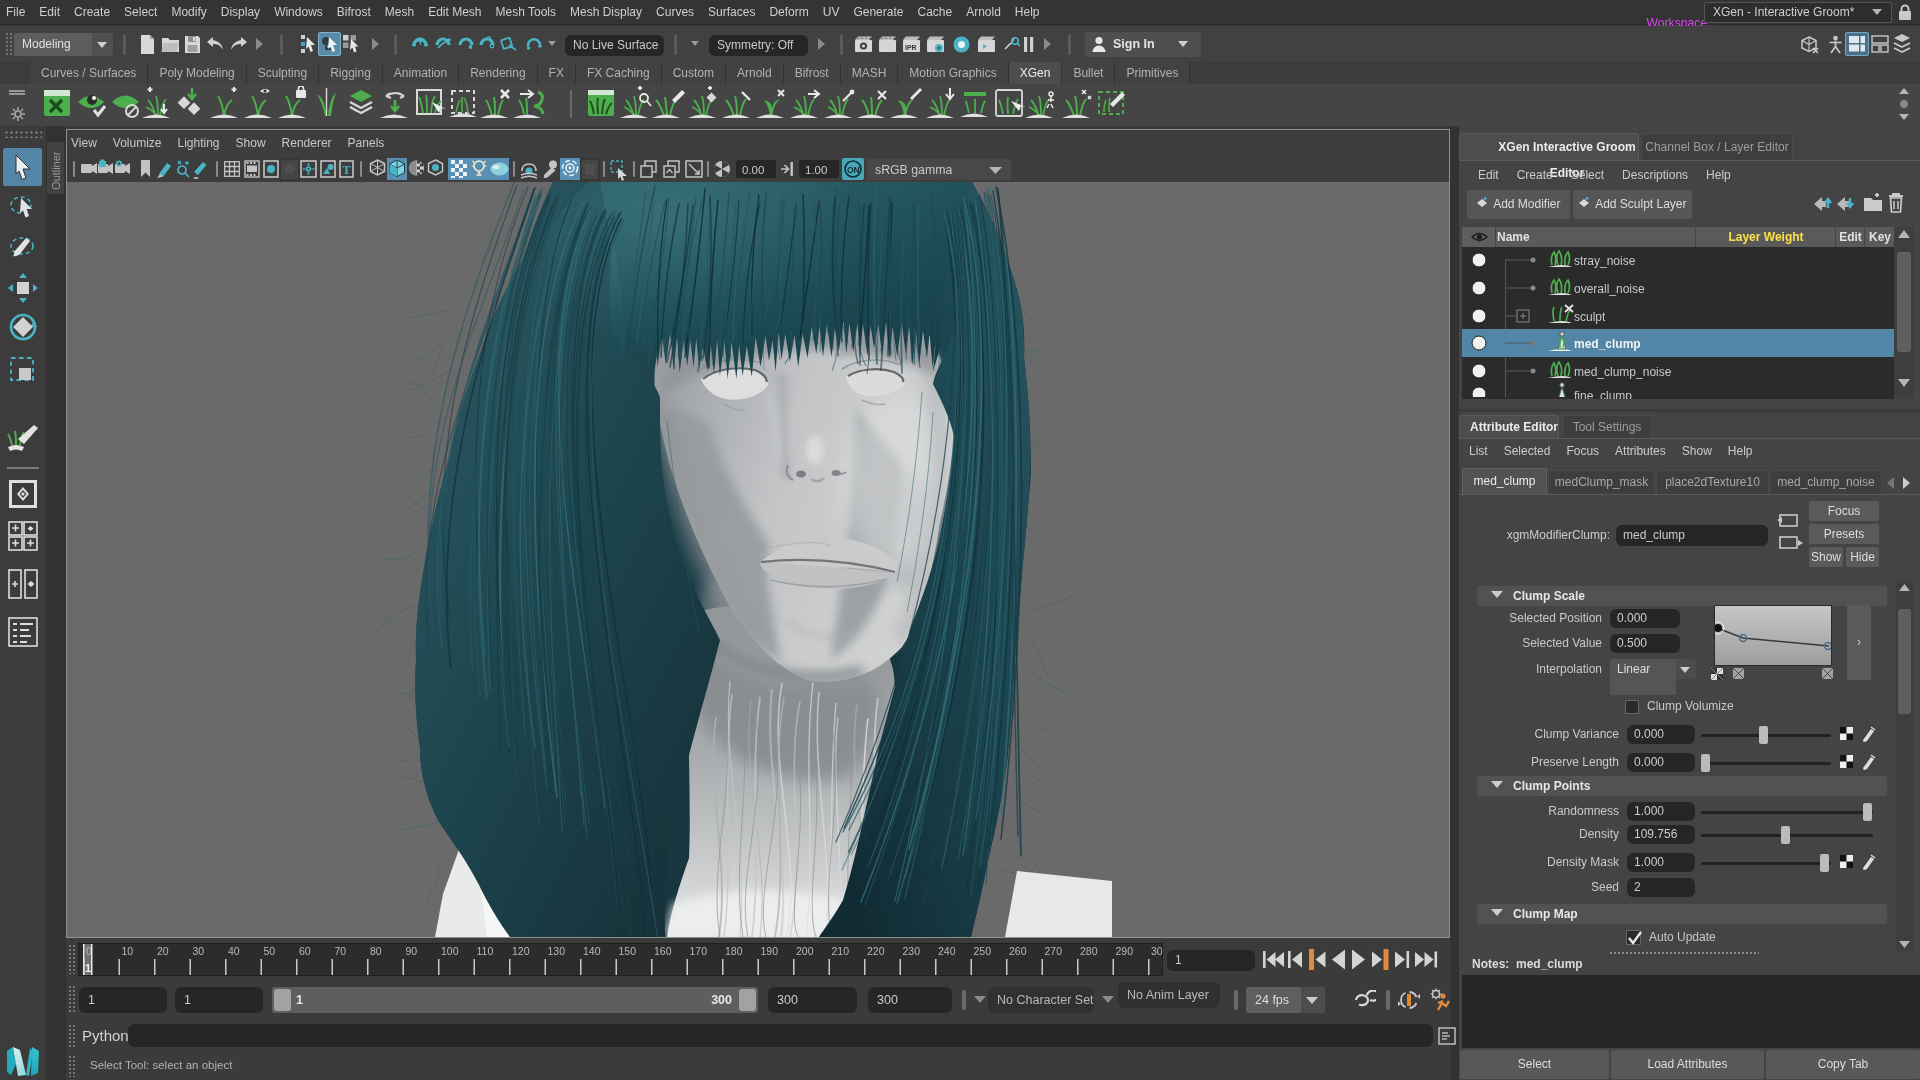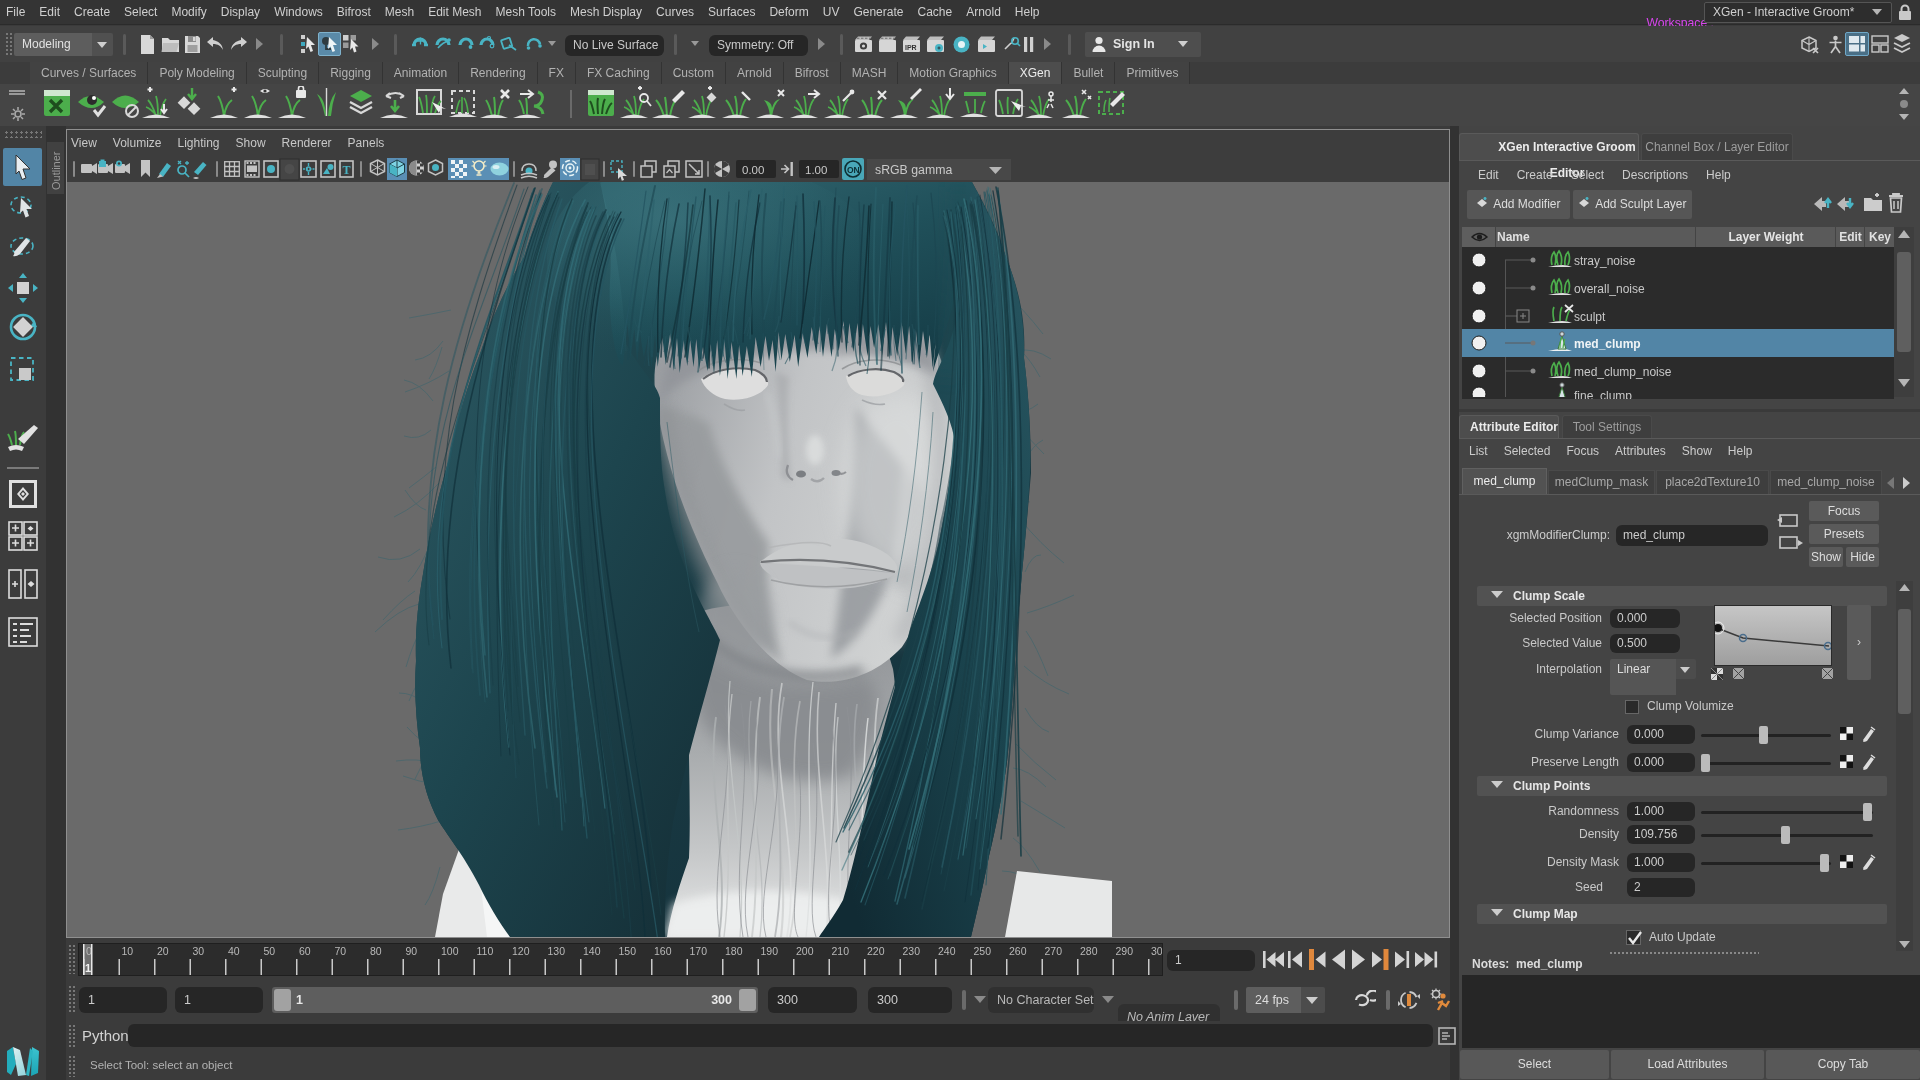--- a/index.html
+++ b/index.html
@@ -1174,21 +1174,21 @@
       <path d="M6 9 v8 M10 9 v8" stroke="#c9c9c9" stroke-width="1.5"></path>
     </svg>
 
 <div class="abs" style="left:3px; top:101px; width:432px; height:20px; background:#5a5a5a;"></div>
 <div class="abs" style="left:3px; top:101px; width:34px; height:20px; background:#5e5e5e; border-right:1px solid #444;"></div>
 <svg class="abs" style="left:12px; top:105px;" width="17" height="12" viewBox="0 0 17 12">
       <path d="M1 6 q7.5 -7 15 0 q-7.5 7 -15 0 z" fill="none" stroke="#1d1d1d" stroke-width="1.5"></path>
       <circle cx="8.5" cy="6" r="2.6" fill="#1d1d1d"></circle>
     </svg>
 <div class="abs" style="left:38px; top:101px; width:199px; height:20px; border-right:1px solid #444; text-align:left; line-height:20px; color:#e0e0e0; font-weight:bold;">Name</div>
-<div class="abs" style="left:238px; top:101px; width:139px; height:20px; border-right:1px solid #444; text-align:center; line-height:20px; color:#e5e5e5; font-weight:bold;">Layer Weight</div>
+<div class="abs" style="left:238px; top:101px; width:139px; height:20px; border-right:1px solid #444; text-align:center; line-height:20px; color:#fde047; font-weight:bold;">Layer Weight</div>
 <div class="abs" style="left:378px; top:101px; width:28px; height:20px; border-right:1px solid #444; text-align:center; line-height:20px; color:#e0e0e0; font-weight:bold;">Edit</div>
 <div class="abs" style="left:407px; top:101px; width:28px; height:20px; text-align:center; line-height:20px; color:#e0e0e0; font-weight:bold;">Key</div>
 
 <div class="abs" style="left:3px; top:121px; width:432px; height:152px; background:#2b2b2b; overflow:hidden;">
   <div class="abs" style="left:43px; top:13px; width:1px; height:137px; background:#555;"></div>
 
   <div class="abs" style="left:0; top:82px; width:432px; height:28px; background:#5285a6;"></div>
 
   <svg class="abs" style="left:0; top:0;" width="432" height="150" viewBox="0 0 432 150">
     <g>
@@ -1355,21 +1355,21 @@
 <div class="abs" style="left:242px; top:736px; width:130px; height:3px; background:#222; border-radius:2px;"></div>
 <div class="abs" style="left:361px; top:728px; width:9px; height:18px; background:#bbb; border-radius:2px;"></div>
 <svg class="abs" style="left:381px; top:729px;" width="13" height="13">
       <rect width="13" height="13" fill="#eee"></rect>
       <path d="M0 0 h6.5 v6.5 h-6.5 z M6.5 6.5 h6.5 v6.5 h-6.5 z" fill="#111"></path>
     </svg>
 <svg class="abs" style="left:402px; top:727px;" width="17" height="17" viewBox="0 0 17 17">
       <path d="M2 15 L10 4 l3 2 L6 16 q-2 1 -4 1 q1 -1 0 -2" fill="#ddd"></path>
       <path d="M10 2 l4 3" stroke="#ddd" stroke-width="1.5"></path>
     </svg>
-<div class="abs" style="left:0; top:754px; width:144px; text-align:right; color:#c9c9c9;">Seed</div>
+<div class="abs" style="left:0; top:754px; width:160px; text-align:right; color:#c9c9c9;">Seed</div>
 <div class="fld" style="left:168px; top:752px; width:68px; height:19px; line-height:19px; padding-left:7px;">2</div>
 
 <div class="abs" style="left:18px; top:778px; width:410px; height:20px; background:#525252; border-radius:2px; line-height:20px; color:#e6e6e6; font-weight:bold;"><span style="display:inline-block; margin:0 10px 0 14px; width:0; height:0; border-left:6px solid transparent; border-right:6px solid transparent; border-top:7px solid #ccc; vertical-align:2px;"></span>Clump Map</div>
 <div class="abs" style="left:167px; top:804px; width:15px; height:15px; background:#2a2a2a; border:1px solid #666;"><svg width="15" height="15" viewBox="0 0 15 15">
         <path d="M2 7 l4 5 l8 -11" stroke="#e8e8e8" stroke-width="2.4" fill="none"></path>
       </svg></div>
 <div class="abs" style="left:190px; top:804px; color:#c9c9c9;">Auto Update</div>
 <div class="abs" style="left:150px; top:826px; width:150px; height:2px; background-image:radial-gradient(circle, #888 0.8px, transparent 1px); background-size:4px 2px;"></div>
 <div class="abs" style="left:13px; top:831px; color:#dcdcdc; font-weight:bold;">Notes:&nbsp; med_clump</div>
 <div class="abs" style="left:3px; top:849px; width:458px; height:73px; background:#262626;"></div>
@@ -1503,21 +1503,21 @@
   <span class="abs" style="left:24px; top:0; line-height:26px; color:#e8e8e8; font-size:12.5px; font-weight:bold;">1</span>
   <span class="abs" style="right:26px; top:0; line-height:26px; color:#e8e8e8; font-size:12.5px; font-weight:bold;">300</span>
   <div class="abs" style="right:2px; top:2px; width:17px; height:22px; background:#a2a2a2; border-radius:3px;"></div>
 </div>
 <div class="fld" style="left:702px; top:7px; width:89px; height:26px; line-height:26px; padding-left:9px; font-size:12.5px;">300</div>
 <div class="fld" style="left:802px; top:7px; width:84px; height:26px; line-height:26px; padding-left:9px; font-size:12.5px;">300</div>
 <div class="abs" style="left:896px; top:10px; width:4px; height:20px; background:#6a6a6a; border-radius:2px;"></div>
 <span class="abs" style="left:908px; top:16px; width:0; height:0; border-left:6px solid transparent; border-right:6px solid transparent; border-top:7px solid #8a8a8a;"></span>
 <div class="fld" style="left:922px; top:7px; width:106px; height:26px; line-height:26px; padding-left:9px; font-size:12.5px; background:#303030; color:#b9b9b9;">No Character Set</div>
 <span class="abs" style="left:1036px; top:16px; width:0; height:0; border-left:6px solid transparent; border-right:6px solid transparent; border-top:7px solid #8a8a8a;"></span>
-<div class="fld" style="left:1052px; top:24px; width:102px; height:26px; line-height:26px; padding-left:9px; font-size:12.5px; background:#303030; color:#b9b9b9;font-style:italic;">No Anim Layer</div>
+<div class="fld" style="left:1052px; top:2px; width:102px; height:26px; line-height:26px; padding-left:9px; font-size:12.5px; background:#303030; color:#b9b9b9;">No Anim Layer</div>
 <div class="abs" style="left:1168px; top:10px; width:4px; height:20px; background:#6a6a6a; border-radius:2px;"></div>
 <div class="abs" style="left:1180px; top:7px; width:55px; height:26px; background:#5e5e5e; border-radius:2px 0 0 2px; line-height:26px; padding-left:9px; color:#ddd; font-size:12.5px;">24 fps</div>
 <div class="abs" style="left:1235px; top:7px; width:24px; height:26px; background:#4c4c4c; border-radius:0 2px 2px 0;"></div>
 <span class="abs" style="left:1240px; top:17px; width:0; height:0; border-left:6px solid transparent; border-right:6px solid transparent; border-top:7px solid #ccc;"></span>
 <svg class="abs" style="left:1284px; top:10px;" width="26" height="20" viewBox="0 0 26 20">
       <path d="M6 10 a6 5 0 1 1 3 4.5 M20 10 a6 5 0 1 0 -3 -4.5" fill="none" stroke="#d8d8d8" stroke-width="2.2"></path>
     </svg>
 <div class="abs" style="left:1320px; top:10px; width:4px; height:20px; background:#6a6a6a; border-radius:2px;"></div>
 <svg class="abs" style="left:1332px; top:9px;" width="22" height="22" viewBox="0 0 22 22">
       <path d="M3 11 a8 8 0 0 1 16 0 m-16 0 a8 8 0 0 0 16 0" fill="none" stroke="#c9c9c9" stroke-width="1.8" stroke-dasharray="9 4"></path>

